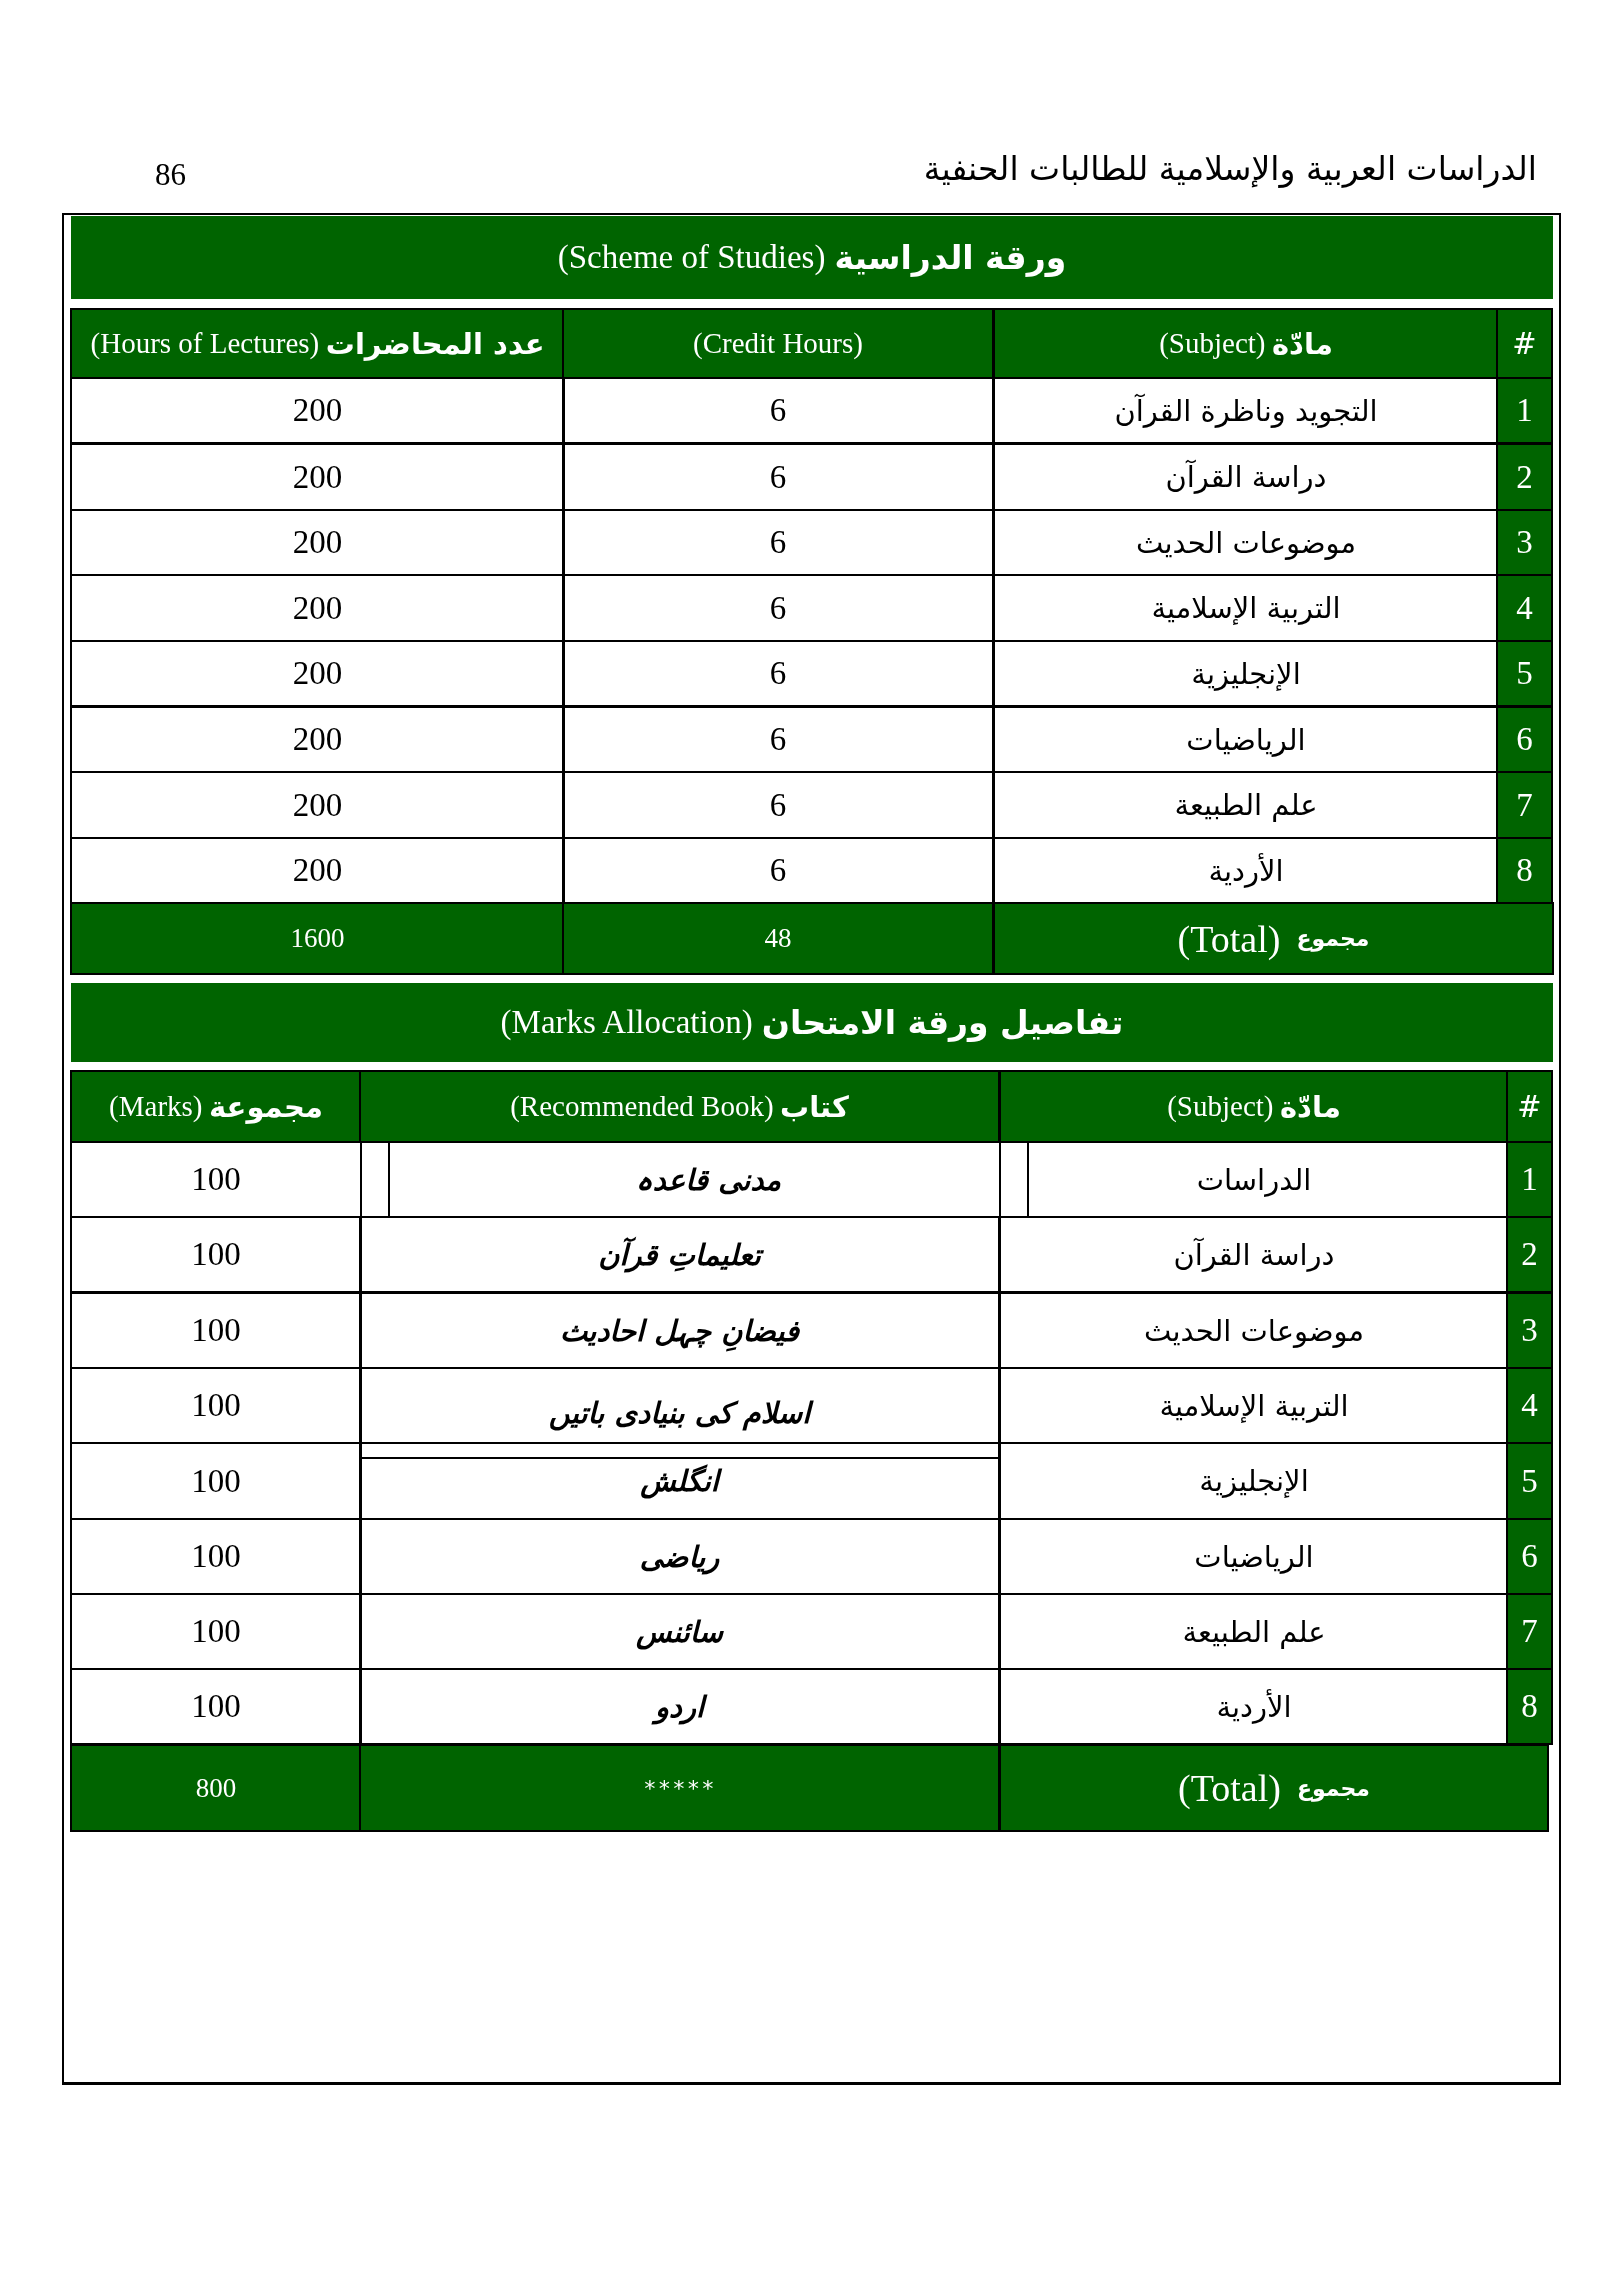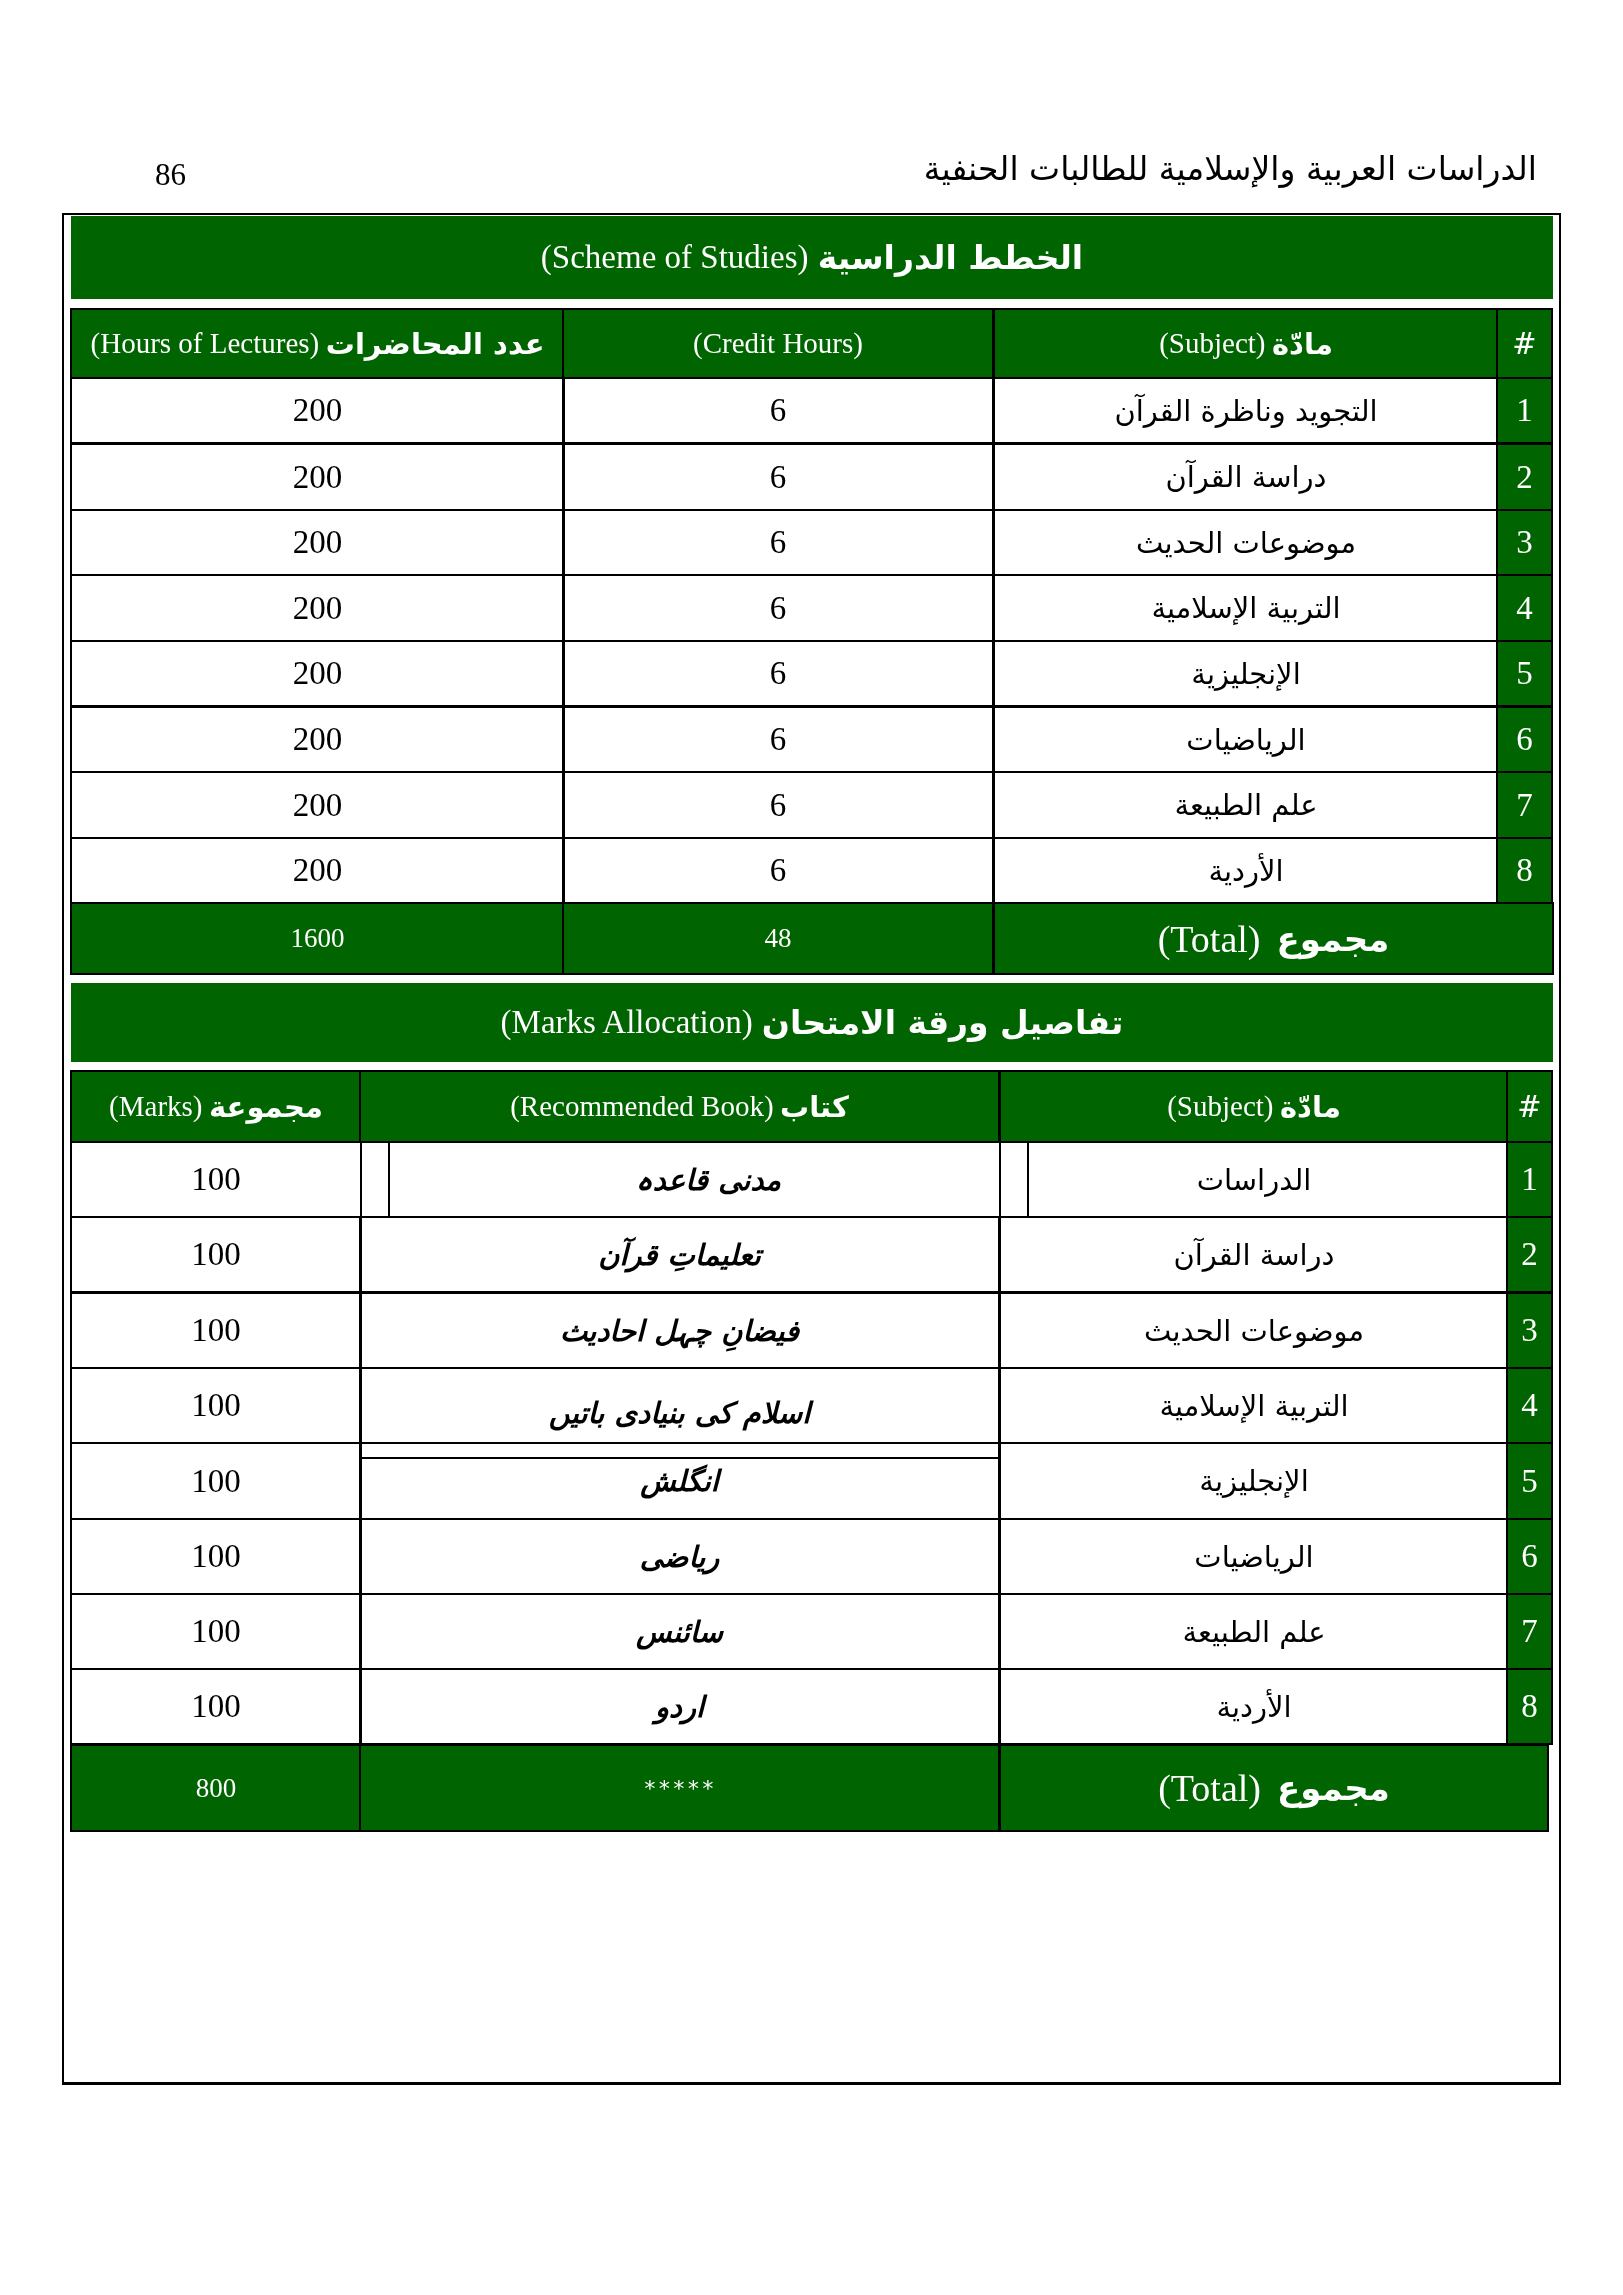--- a/index.html
+++ b/index.html
@@ -19,34 +19,34 @@
   .cell { position:absolute; box-sizing:border-box; display:flex; align-items:center; justify-content:center;
           text-align:center; border:2px solid #000; margin:-1px 0 0 -1px; }
   .hdr { background:#006400; color:#fff; font-size:29px; direction:rtl; }
   .hdr .ar { font-family:"DejaVu Sans", sans-serif; font-weight:bold; margin-left:6.5px; }
   .hdr .en { font-family:"Liberation Serif", serif; }
   .num { font-family:"Liberation Serif", serif; font-size:33px; }
   .sub { font-family:"DejaVu Sans", sans-serif; font-size:29px; direction:rtl; }
   .book { font-family:"DejaVu Sans", sans-serif; font-size:29px; font-weight:bold; font-style:italic; direction:rtl; }
   .idx { background:#006400; color:#fff; font-family:"Liberation Serif", serif; font-size:33px; }
   .tot { background:#006400; color:#fff; }
-  .tot .ar { font-family:"DejaVu Sans", sans-serif; font-weight:bold; font-size:34px; margin-left:16px; }
+  .tot .ar { font-family:"DejaVu Sans", sans-serif; font-weight:bold; font-size:22px; margin-left:16px; }
   .tot .en { font-family:"Liberation Serif", serif; font-size:38px; }
   .tot.num { font-size:27px; }
   .stars { font-family:"DejaVu Sans Mono", monospace; font-size:22px; letter-spacing:1.3px; }
 </style>
 </head>
 <body>
 
 <div id="page-number" class="abs">86</div>
 <div id="running-head" class="abs">الدراسات العربية والإسلامية للطالبات الحنفية</div>
 <div id="frame" class="abs"></div>
 
 <div class="abs band" style="left:71px; top:216px; width:1482px; height:83px;">
-  <span class="ar">الخطط الدراسية</span>
+  <span class="ar">ورقة الدراسية</span>
   <span class="en">(Scheme of Studies)</span>
 </div>
 
 <div id="scheme-table"></div>
 
 <div class="abs band" style="left:71px; top:983px; width:1482px; height:79px;">
   <span class="ar">تفاصيل ورقة الامتحان</span>
   <span class="en">(Marks Allocation)</span>
 </div>
 

